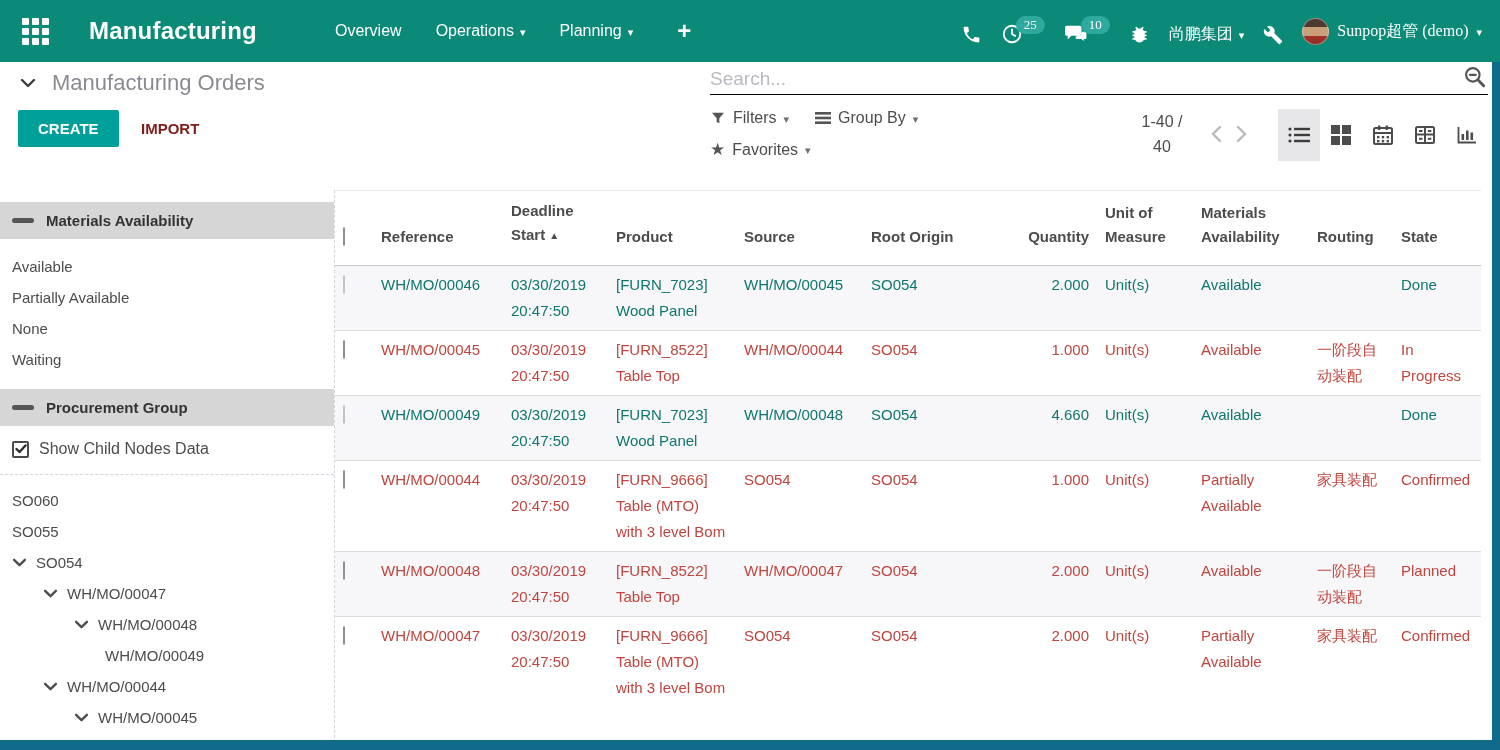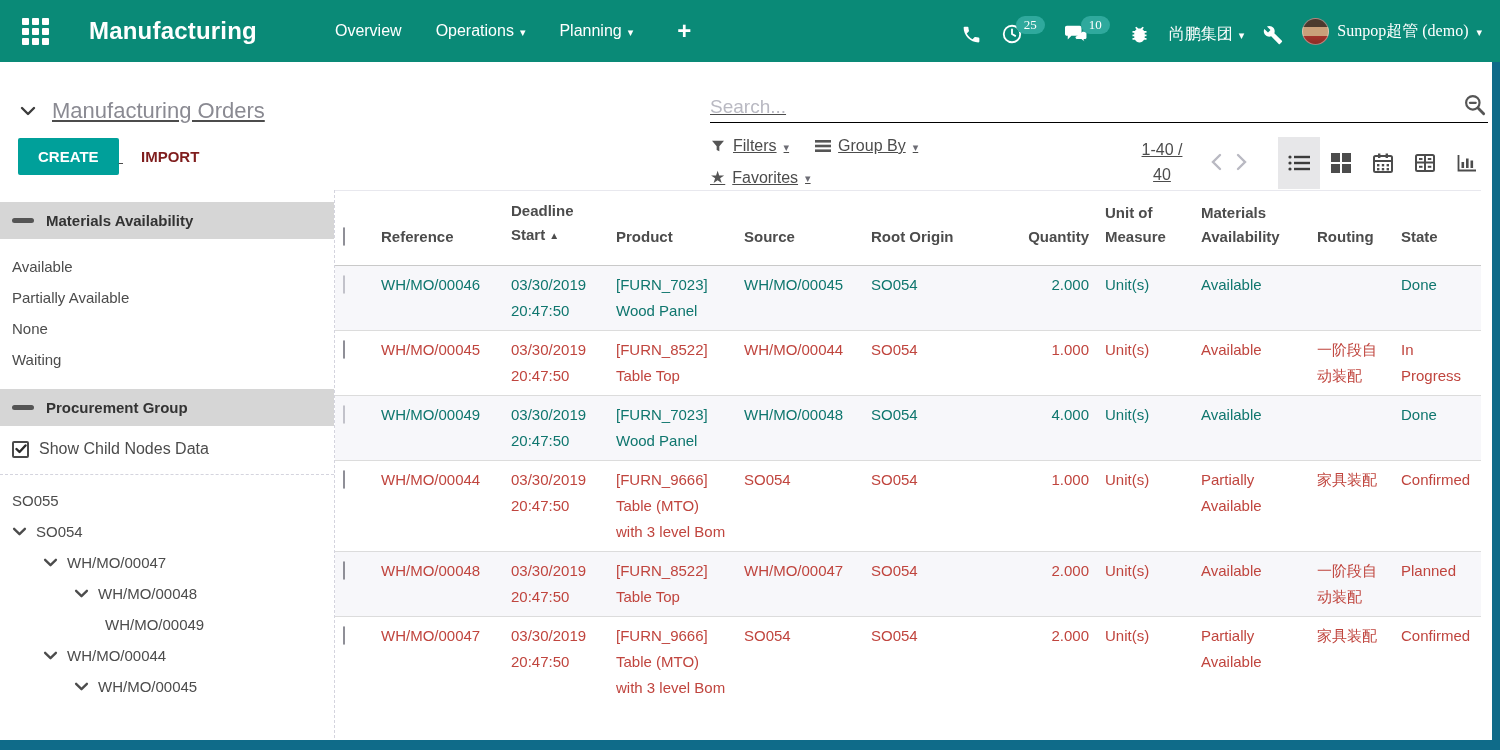--- a/index.html
+++ b/index.html
@@ -20,21 +20,21 @@
   .nav-right { margin-left:auto; display:flex; align-items:flex-end; gap:19px; font-size:16px;font-family:Liberation Serif, serif; }
   .icon-btn { display:flex; align-items:center; cursor:pointer; position:relative; }
   .badge { background:#2fa99d; color:#fff; font-size:13px; border-radius:10px;
     padding:1px 8px; margin-left:-7px; position:relative; top:-9px; }
   .avatar { width:27px; height:27px; border-radius:50%; margin-right:8px;
     background:linear-gradient(180deg,#4c3a2e 0%,#4c3a2e 32%,#c9a07a 32%,#c9a07a 66%,#a5342c 66%,#8c2d26 100%);
     border:1px solid rgba(255,255,255,.4); }
   .user-menu { display:flex; align-items:center; cursor:pointer; }
 
   
-  .control { display:flex; padding:30px 0 0 18px; height:128px;text-decoration:underline; }
+  .control { display:flex; padding:2px 0 0 18px; height:128px; }
   .cp-left { width:720px; }
   .breadcrumb { display:flex; align-items:center; gap:16px; margin:6px 0 14px 2px; }
   .bc-title { font-size:22px; color:#8a8a92; cursor:pointer; }
   .btn-create { background:#00a09a; color:#fff; border:none; font-size:15px; font-weight:bold;
     padding:10px 20px; border-radius:2px; cursor:pointer; font-family:inherit; }
   .btn-import { background:none; border:none; color:#7f1d1d; font-weight:bold; font-size:15px;
     margin-left:18px; cursor:pointer; font-family:inherit; }
   .cp-right { flex:1; padding-right:12px; }
   .search-wrap { display:flex; align-items:flex-end; border-bottom:1px solid #000000; padding-bottom:4px; }
   .search-input { flex:1; border:none; outline:none; font-size:19px; color:#4c4c4c;
@@ -337,20 +337,23 @@
     </div>
     <div class="cbx-row">
       <span class="cbx">
         <svg width="12" height="10" viewBox="0 0 12 10" fill="none" stroke="#2c2c2c" stroke-width="2.4" stroke-linecap="round" stroke-linejoin="round">
             <path d="M1.5 5l3 3 6-6.5"></path>
           </svg>
       </span>
       <span>Show Child Nodes Data</span>
     </div>
     <div class="tree" id="proc-tree">
+        <div class="tree-item" style="padding-left: 12px;">
+          <span>SO060</span>
+        </div>
         <div class="tree-item" style="padding-left: 12px;">
           <span>SO055</span>
         </div>
         <div class="tree-item" style="padding-left: 12px;">
           <span class="chev">
             <svg width="15" height="9" viewBox="0 0 16 10" fill="none" stroke="#4c4c4c" stroke-width="2.6" stroke-linecap="round" stroke-linejoin="round">
               <path d="M2 2l6 6 6-6"></path>
             </svg>
           </span>
           <span>SO054</span>
@@ -450,21 +453,21 @@
             <td>一阶段自动装配</td>
             <td>In Progress</td>
           </tr>
           <tr class="muted">
             <td><span class="row-cbx"></span></td>
             <td>WH/MO/00049</td>
             <td>03/30/2019 20:47:50</td>
             <td>[FURN_7023] Wood Panel</td>
             <td>WH/MO/00048</td>
             <td>SO054</td>
-            <td class="num">4.000</td>
+            <td class="num">4.660</td>
             <td>Unit(s)</td>
             <td>Available</td>
             <td></td>
             <td>Done</td>
           </tr>
           <tr class="danger">
             <td><span class="row-cbx"></span></td>
             <td>WH/MO/00044</td>
             <td>03/30/2019 20:47:50</td>
             <td>[FURN_9666] Table (MTO) with 3 level Bom</td>

